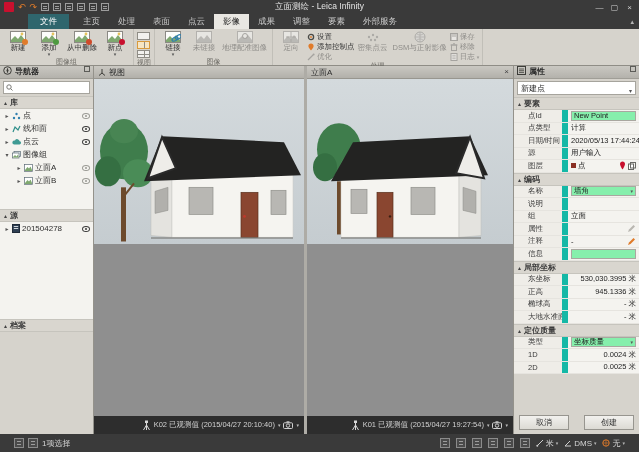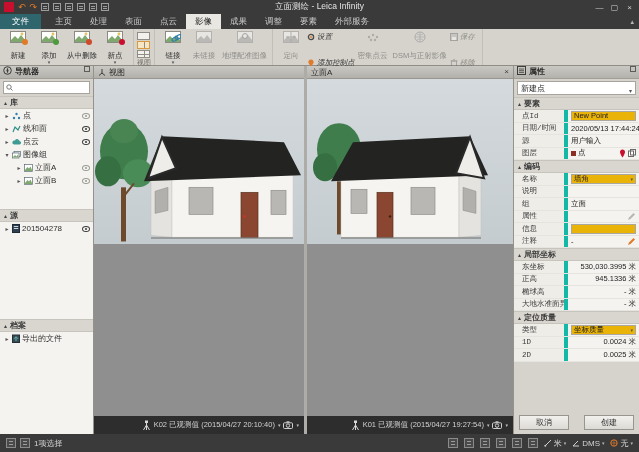--- a/index.html
+++ b/index.html
@@ -12,45 +12,45 @@
 .logo{width:10px;height:10px;background:#c8102e;border-radius:1px;}
 .qg{font-size:9px;line-height:10px;color:#b9b9b9;}
 .qg.orange{color:#e07b2a;}
 .qbox{width:8px;height:8px;border:1px solid #9d9d9d;position:relative;}
 .qbox::after{content:"";position:absolute;left:1px;top:2px;right:1px;height:1px;background:#9d9d9d;box-shadow:0 2px 0 #9d9d9d;}
 .title{position:absolute;left:0;right:0;text-align:center;font-size:8.5px;color:#e4e4e4;}
 .wincontrols{margin-left:auto;display:flex;gap:2px;padding-right:3px;z-index:2;}
 .wc{width:13px;height:11px;text-align:center;font-size:8px;color:#d0d0d0;line-height:11px;}
 
 
-.tabrow{position:absolute;top:14px;left:0;right:0;height:15px;background:#3a3a3a;display:flex;align-items:stretch;}
+.tabrow{position:absolute;top:14px;left:0;right:0;height:15px;background:#3a3a3a;display:flex;align-items:stretch;padding-left:28px;}
 .tab-file{background:#2f666d;color:#fff;padding:0 12px;font-size:8.5px;display:flex;align-items:center;margin-right:5px;}
 .tab{padding:0 9px;font-size:8.5px;color:#c9c9c9;display:flex;align-items:center;}
 .tab.active{background:#e9e7e2;color:#1a1a1a;}
 .ribbon-collapse{margin-left:auto;color:#b5b5b5;font-size:7px;display:flex;align-items:center;padding-right:5px;}
 
 
 .ribbon{position:absolute;top:29px;left:0;right:0;height:37px;background:#d6d3cc;border-bottom:1px solid #8f8d86;display:flex;}
 .rgroup{display:flex;flex-direction:column;border-right:1px solid #c1bfb8;padding:1px 3px 0;}
 .rbuttons{flex:1;display:flex;align-items:flex-start;gap:1px;}
 .rglabel{height:9px;text-align:center;font-size:7px;color:#6e6c66;line-height:9px;white-space:nowrap;}
 .rbtn{min-width:30px;display:flex;flex-direction:column;align-items:center;padding:1px 2px 0;}
-.rlbl{font-size:7.5px;color:#333;line-height:8px;margin-top:9px;white-space:nowrap;}
+.rlbl{font-size:7.5px;color:#333;line-height:8px;margin-top:1px;white-space:nowrap;}
 .dd{font-size:5px;color:#555;line-height:5px;}
 .dis{filter:grayscale(1);opacity:.45;}
 .ricon{position:relative;width:16px;height:12px;}
 .badge{position:absolute;right:-2px;bottom:-2px;width:6px;height:6px;border-radius:50%;display:flex;align-items:center;justify-content:center;font-size:5px;color:#fff;line-height:6px;}
 .b-orange{background:#e07b2a;}.b-green{background:#4e9a3f;}.b-red{background:#cf4a2a;}.b-dot{background:#c8102e;}
 .vmini{display:flex;flex-direction:column;gap:1px;padding-top:2px;}
 .vm{width:13px;height:8px;border:1px solid #8f8d86;background:#f2f1ee;position:relative;}
 .vm.sel{border-color:#d99a3d;background:#f7e6c4;}
 .vm.split::after{content:"";position:absolute;left:6px;top:0;bottom:0;width:1px;background:#8f8d86;}
 .vm.grid::after{content:"";position:absolute;left:6px;top:0;bottom:0;width:1px;background:#8f8d86;}
 .vm.grid::before{content:"";position:absolute;left:0;right:0;top:3px;height:1px;background:#8f8d86;}
-.scol{display:flex;flex-direction:column;gap:18px;padding-top:3px;font-style:italic;}
+.scol{display:flex;flex-direction:column;gap:2px;padding-top:3px;}
 .sbtn{display:flex;align-items:center;gap:2px;font-size:7.5px;color:#333;height:8px;white-space:nowrap;}
 
 
 .phead{height:13px;background:linear-gradient(#cac8c2,#b4b2ac);display:flex;align-items:flex-start;gap:3px;padding:0 3px;border-bottom:1px solid #a09e97;}
 .ptitle{font-size:8px;font-weight:bold;color:#2b2b2b;flex:1;}
 .pinbox{width:6px;height:6px;border:1px solid #5c5c58;}
 .sechead{height:13px;background:#d9d6cf;border-top:1px solid #c6c4bd;border-bottom:1px solid #c6c4bd;display:flex;align-items:center;gap:3px;padding:0 4px;font-size:8px;font-weight:bold;color:#3c3c3c;flex:0 0 auto;}
 .secglyph{font-size:6px;color:#444;}
 
 
@@ -86,32 +86,32 @@
 .scene{position:absolute;inset:0;width:100%;height:100%;}
 .vpbar{height:18px;background:#2d2d2d;display:flex;align-items:center;justify-content:flex-end;gap:3px;padding:0 5px;color:#d2d2d2;font-size:7.5px;}
 .vpbar .ddw{color:#bdbdbd;font-size:5px;}
 
 
 .rightpanel{position:absolute;top:66px;right:0;width:126px;bottom:18px;background:#d6d3cc;border-left:1px solid #94928b;display:flex;flex-direction:column;}
 .modewrap{flex:0 0 18px;padding:2px 3px;}
 .modesel{height:14px;background:#fff;border:1px solid #a6a49d;display:flex;align-items:flex-end;padding:0 3px;font-size:8px;color:#222;}
 .modesel .arr{margin-left:auto;font-size:6px;color:#555;}
 .prow{flex:0 0 12.5px;display:flex;align-items:stretch;border-bottom:1px solid #e6e4df;background:#f4f3ef;font-size:7.5px;}
-.plabel{width:54px;padding-left:8px;display:flex;align-items:center;color:#3a3a3a;background:#efede8;border-right:4px solid #14b8a6;white-space:nowrap;overflow:hidden;font-family:Liberation Mono, monospace;}
+.plabel{width:54px;padding-left:14px;display:flex;align-items:center;color:#3a3a3a;background:#efede8;border-right:6px solid #14b8a6;white-space:nowrap;overflow:hidden;}
 .pvalue{flex:1;display:flex;align-items:center;justify-content:flex-end;padding:0 3px;color:#222;white-space:nowrap;overflow:hidden;}
 .pvalue.lft{justify-content:flex-start;}
-.field{flex:1;height:10px;background:#eab308;border:1px solid #a9a7a0;display:flex;align-items:center;padding:0 2px;overflow:hidden;}
+.field{flex:1;height:10px;background:#86efac;border:1px solid #a9a7a0;display:flex;align-items:center;padding:0 2px;overflow:hidden;}
 .field .arr{margin-left:auto;font-size:5px;color:#555;}
 .swatch{width:5px;height:5px;background:#8a2f23;margin-right:2px;}
 .pencil{margin-left:auto;flex:0 0 auto;}
 .pbtns{margin-top:auto;display:flex;justify-content:flex-end;gap:15px;padding:3px 5px 4px;}
 .pbtn{width:52px;height:15px;background:linear-gradient(#f2f1ee,#dcdad4);border:1px solid #97958f;font-size:8px;display:flex;align-items:center;justify-content:center;color:#333;}
 
 
-.statusbar{position:absolute;left:0;right:0;bottom:0;height:18px;background:#3a3a3a;display:flex;align-items:center;gap:4px;padding:0 6px;color:#d5d5d5;font-size:8px;}
+.statusbar{position:absolute;left:0;right:0;bottom:0;height:18px;background:#3a3a3a;display:flex;align-items:center;gap:4px;padding:0 14px;color:#d5d5d5;font-size:8px;}
 .sbbox{width:10px;height:10px;border:1px solid #8b8b8b;background:#4a4a4a;position:relative;}
 .sbbox::after{content:"";position:absolute;left:2px;top:2px;right:2px;bottom:2px;border-top:1px solid #9d9d9d;border-bottom:1px solid #9d9d9d;}
 .sb-right{margin-left:auto;display:flex;align-items:center;gap:6px;}
 .sbunit{display:flex;align-items:center;gap:2px;}
 .sbdd{font-size:5px;color:#b5b5b5;}
 svg{display:block;}
 </style>
 </head>
 <body>
 
@@ -427,30 +427,20 @@
             <rect x="1.8" y="4" width="4.4" height="1" fill="#cfd6dc"></rect>
           </svg>
         <span class="tlabel">201504278</span>
         <span class="eye strong"></span>
       </div>
     </div>
 
     <div class="sechead">
       <span class="secglyph">▴</span>
       <span>档案</span>
-    </div>
-    <div class="treearea ta-arc">
-      <div class="trow">
-        <span class="exp">▸</span>
-        <svg width="8" height="9" viewBox="0 0 8 9">
-            <rect x="0.5" y="1" width="7" height="7.5" fill="#3a4a55" stroke="#22303a"></rect>
-            <path d="M2 4.8 L4 2.8 L6 4.8 M4 2.8 V7" stroke="#5fc4b8" fill="none" stroke-width="0.9"></path>
-          </svg>
-        <span class="tlabel">导出的文件</span>
-      </div>
     </div>
   </div>
 
   <div class="vps">
 
     <div class="vp l">
       <div class="vphead">
         <svg width="8" height="8" viewBox="0 0 8 8">
             <path d="M4 1 V5 L1 7.5 M4 5 L7 7.5" stroke="#3c3c38" fill="none"></path>
           </svg>
@@ -561,20 +551,24 @@
       <span class="secglyph">▴</span>
       <span>要素</span>
     </div>
     <div class="prow">
       <div class="plabel">点Id</div>
       <div class="pvalue lft">
           <span class="field">New Point</span>
         </div>
     </div>
     <div class="prow">
+      <div class="plabel">点类型</div>
+      <div class="pvalue lft">计算</div>
+    </div>
+    <div class="prow">
       <div class="plabel">日期/时间</div>
       <div class="pvalue lft">2020/05/13 17:44:24</div>
     </div>
     <div class="prow">
       <div class="plabel">源</div>
       <div class="pvalue lft">用户输入</div>
     </div>
     <div class="prow">
       <div class="plabel">图层</div>
       <div class="pvalue lft">
@@ -615,33 +609,33 @@
     <div class="prow">
       <div class="plabel">属性</div>
       <div class="pvalue lft">
         <span></span>
         <svg class="pencil" width="9" height="9" viewBox="0 0 9 9">
             <path d="M1 8 L2 5.5 L6.5 1 L8 2.5 L3.5 7 Z" fill="#b9b7b1"></path>
           </svg>
       </div>
     </div>
     <div class="prow">
-      <div class="plabel">信息</div>
-      <div class="pvalue lft">
-          <span class="field"></span>
-        </div>
-    </div>
-    <div class="prow">
       <div class="plabel">注释</div>
       <div class="pvalue lft">
         <span>-</span>
         <svg class="pencil" width="9" height="9" viewBox="0 0 9 9">
             <path d="M1 8 L2 5.5 L6.5 1 L8 2.5 L3.5 7 Z" fill="#e07b2a"></path>
           </svg>
       </div>
+    </div>
+    <div class="prow">
+      <div class="plabel">信息</div>
+      <div class="pvalue lft">
+          <span class="field"></span>
+        </div>
     </div>
 
     <div class="sechead">
       <span class="secglyph">▴</span>
       <span>局部坐标</span>
     </div>
     <div class="prow">
       <div class="plabel">东坐标</div>
       <div class="pvalue">530,030.3995 米</div>
     </div>

